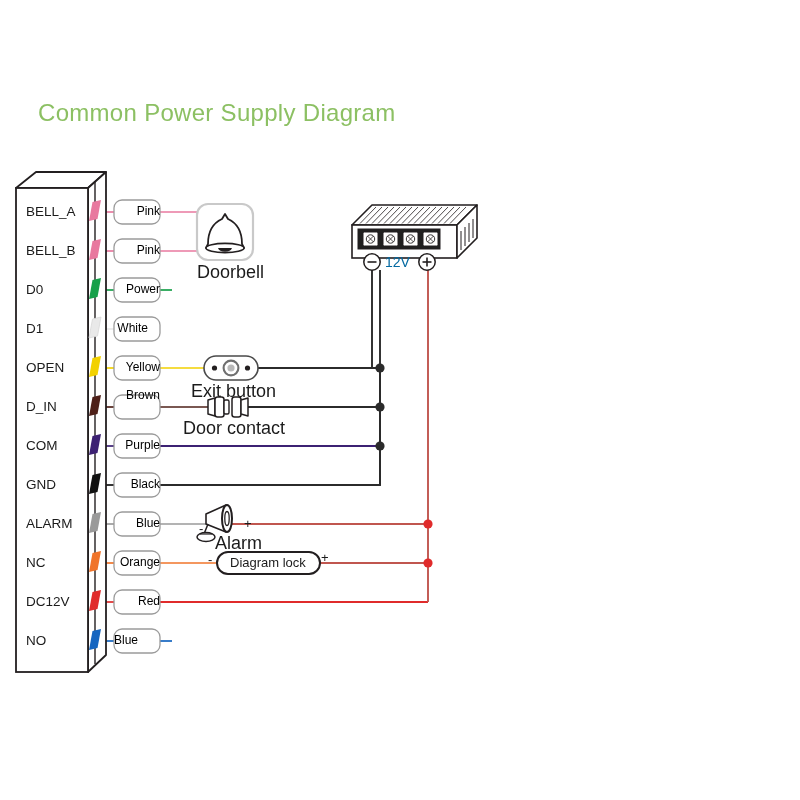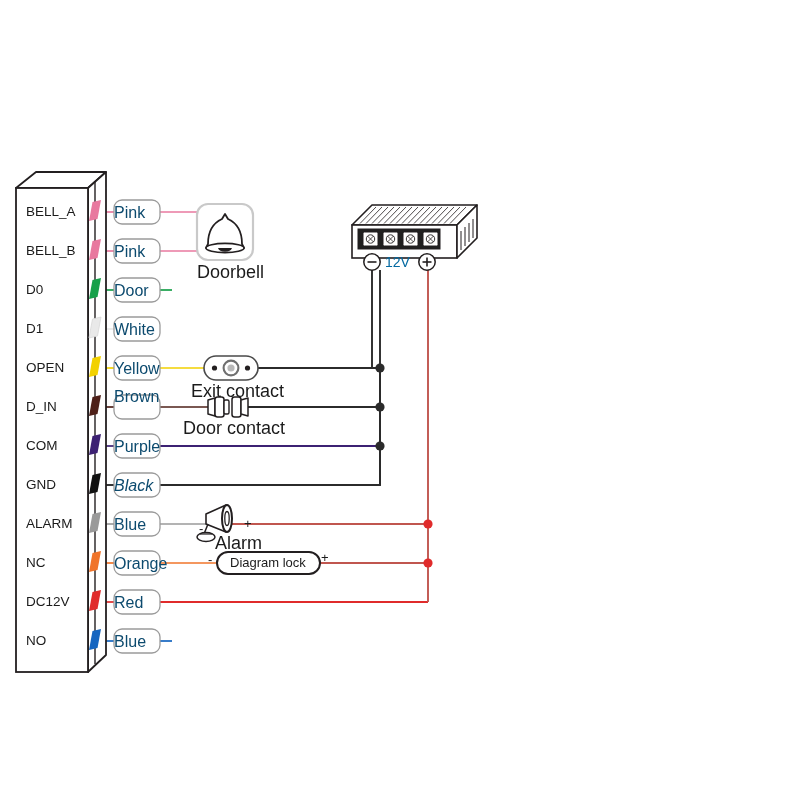--- a/index.html
+++ b/index.html
@@ -3,33 +3,34 @@
 <meta charset="utf-8">
 <style>
   html,body{margin:0;padding:0;background:#ffffff;}
   body{width:800px;height:800px;overflow:hidden;
        font-family:"Liberation Sans","DejaVu Sans",sans-serif;}
   #stage{position:relative;width:800px;height:800px;background:#fff;}
   #svgroot{position:absolute;left:0;top:0;width:800px;height:800px;}
   .ttl{position:absolute;left:38px;top:99px;font-size:24px;color:#8cc063;
        letter-spacing:.3px;white-space:nowrap;font-weight:400;}
   .term-label{position:absolute;font-size:13.5px;color:#1b1b1b;white-space:nowrap;}
-  .chipname{position:absolute;font-size:16px;color:#0c4a6e;white-space:nowrap;
-            text-align:left;}
+  .chipname{position:absolute;font-size:12px;color:#000000;white-space:nowrap;
+            text-align:right;}
   .devcap{position:absolute;font-size:18px;color:#1b1b1b;white-space:nowrap;
           text-align:center;}
   .psu-txt{position:absolute;font-size:14px;color:#0369a1;white-space:nowrap;}
   .pol{position:absolute;font-size:13px;color:#1b1b1b;white-space:nowrap;}
   .mlock-txt{position:absolute;font-size:13px;color:#1b1b1b;white-space:nowrap;}
 </style>
 </head>
 <body>
 
 <div id="stage">
 
+  <div class="ttl">Common Power Supply Diagram</div>
 
   <svg id="svgroot" viewBox="0 0 800 800" xmlns="http://www.w3.org/2000/svg">
     <defs>
       <g id="g-wires"></g>
     </defs>
 
     <g id="wire-layer">
         <path d="M99,212 L114,212" fill="none" stroke="#e8799f" stroke-width="1.7"></path>
         <path d="M99,251 L114,251" fill="none" stroke="#e8799f" stroke-width="1.7"></path>
         <path d="M99,290 L114,290" fill="none" stroke="#17a04a" stroke-width="1.7"></path>
@@ -220,34 +221,34 @@
       <div class="term-label" style="left: 26px; top: 438px;">COM</div>
       <div class="term-label" style="left: 26px; top: 477px;">GND</div>
       <div class="term-label" style="left: 26px; top: 516px;">ALARM</div>
       <div class="term-label" style="left: 26px; top: 555px;">NC</div>
       <div class="term-label" style="left: 26px; top: 594px;">DC12V</div>
       <div class="term-label" style="left: 26px; top: 633px;">NO</div>
     </div>
   <div id="chip-labels">
       <div class="chipname" style="left: 114px; top: 204px; width: 46px;">Pink</div>
       <div class="chipname" style="left: 114px; top: 243px; width: 46px;">Pink</div>
-      <div class="chipname" style="left: 114px; top: 282px; width: 46px;">Door</div>
+      <div class="chipname" style="left: 114px; top: 282px; width: 46px;">Power</div>
       <div class="chipname" style="left: 114px; top: 321px; width: 34px;">White</div>
       <div class="chipname" style="left: 114px; top: 360px; width: 46px;">Yellow</div>
       <div class="chipname" style="left: 114px; top: 388px; width: 46px;">Brown</div>
       <div class="chipname" style="left: 114px; top: 438px; width: 46px;">Purple</div>
-      <div class="chipname" style="left: 114px; top: 477px; width: 46px; font-style: italic;">Black</div>
+      <div class="chipname" style="left: 114px; top: 477px; width: 46px;">Black</div>
       <div class="chipname" style="left: 114px; top: 516px; width: 46px;">Blue</div>
       <div class="chipname" style="left: 114px; top: 555px; width: 46px;">Orange</div>
       <div class="chipname" style="left: 114px; top: 594px; width: 46px;">Red</div>
       <div class="chipname" style="left: 114px; top: 633px; width: 24px;">Blue</div>
     </div>
 
   <div class="devcap" style="left:197px;top:262px;width:56px;">Doorbell</div>
-  <div class="devcap" style="left:191px;top:381px;width:80px;">Exit contact</div>
+  <div class="devcap" style="left:191px;top:381px;width:80px;">Exit button</div>
   <div class="devcap" style="left:183px;top:418px;width:92px;">Door contact</div>
   <div class="devcap" style="left:215px;top:533px;width:46px;">Alarm</div>
   <div class="mlock-txt" style="left:230px;top:555px;">Diagram lock</div>
 
   <div class="pol" style="left:199px;top:521px;">-</div>
   <div class="pol" style="left:244px;top:516px;">+</div>
   <div class="pol" style="left:208px;top:552px;">-</div>
   <div class="pol" style="left:321px;top:550px;">+</div>
 
   <div class="psu-txt" style="left:385px;top:254px;">12V</div>

